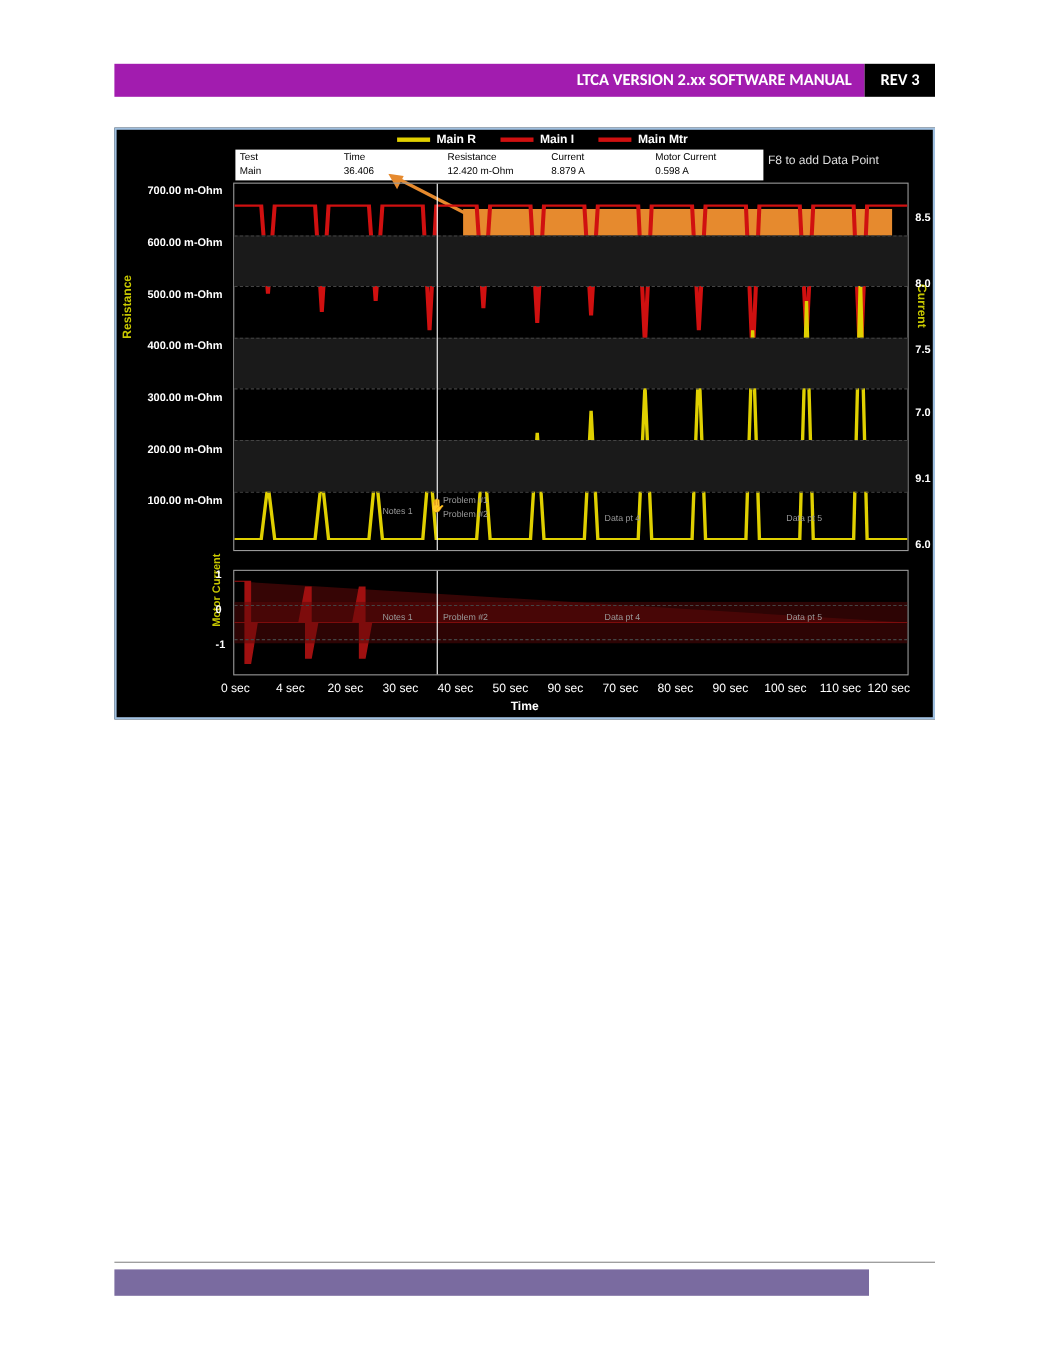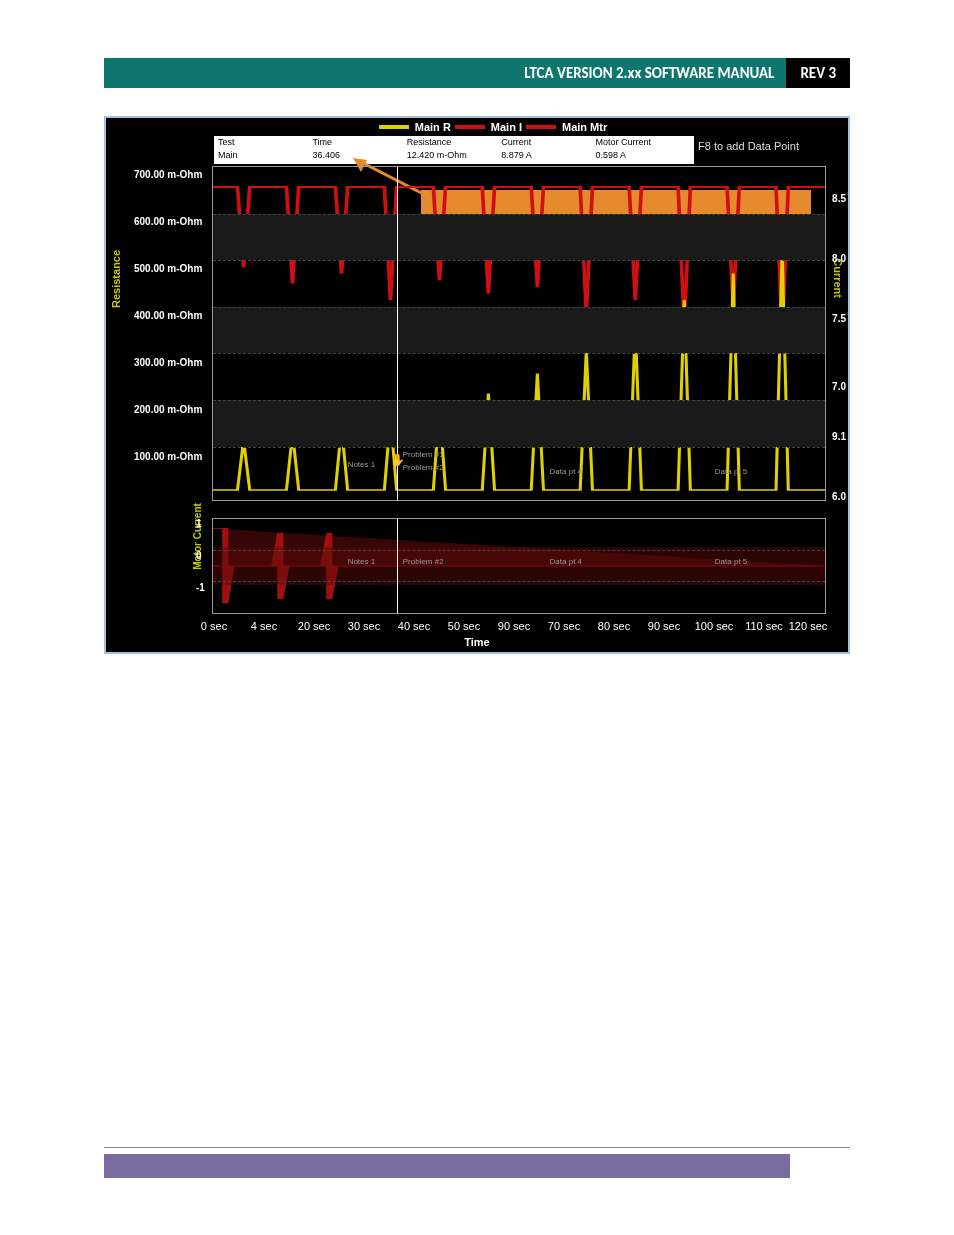--- a/index.html
+++ b/index.html
@@ -19,21 +19,21 @@
     width: 100%;
     height: 30px;
     font-weight: bold;
     color: #fff;
     font-size: 15px;
     align-items: stretch;
     margin-bottom: 28px;
   }
   .header-purple {
     flex: 1;
-    background: #0f766e;
+    background: #a21caf;
     display: flex;
     align-items: center;
     justify-content: flex-end;
     padding-right: 12px;
   }
   .header-black {
     background: #000;
     display: flex;
     align-items: center;
     padding: 0 14px;
@@ -53,21 +53,21 @@
     color: #fff;
     font-size: 9px;
     overflow: hidden;
   }
   .legend-top {
     position: absolute;
     top: 2px; left: 0; right: 0;
     height: 14px;
     display: flex;
     justify-content: center;
-    gap: 4px;
+    gap: 22px;
     font-size: 11px;
     font-weight: bold;
     padding-left: 32px;
   }
   .legend-item { display: flex; align-items: center; gap: 6px; }
   .legend-swatch { width: 30px; height: 4px; }
   .sw-yellow { background: #e0d000; }
   .sw-red { background: #d01010; }
   .tooltip-box {
     position: absolute;
@@ -318,21 +318,21 @@
     <span class="y-tick-left" style="top:103px">600.00 m-Ohm</span>
     <span class="y-tick-left" style="top:150px">500.00 m-Ohm</span>
     <span class="y-tick-left" style="top:197px">400.00 m-Ohm</span>
     <span class="y-tick-left" style="top:244px">300.00 m-Ohm</span>
     <span class="y-tick-left" style="top:291px">200.00 m-Ohm</span>
     <span class="y-tick-left" style="top:338px">100.00 m-Ohm</span>
 
     <span class="y-tick-right" style="top:80px">8.5</span>
     <span class="y-tick-right" style="top:140px">8.0</span>
     <span class="y-tick-right" style="top:200px">7.5</span>
-    <span class="y-tick-right" style="top:268px">7.0</span>
+    <span class="y-tick-right" style="top:258px">7.0</span>
     <span class="y-tick-right" style="top:318px">9.1</span>
     <span class="y-tick-right" style="top:378px">6.0</span>
 
     <div class="motor-plot">
       <div class="gridline-h" style="top:33%"></div>
       <div class="gridline-h" style="top:66%"></div>
       <div class="cursor-line" style="left:30%"></div>
       <svg width="100%" height="100%" viewBox="0 0 100 100" preserveAspectRatio="none">
         <path d="M0,50 L100,50 M0,10 L2,10 L2,90 L3,50 L10,50 L11,15 L11,85 L12,50 L18,50 L19,15 L19,85 L20,50 L100,50" stroke="#a01010" stroke-width="1" fill="#5a0808" fill-opacity="0.6"></path>
         <rect x="0" y="30" width="100" height="40" fill="#5a0808" opacity="0.5"></rect>

